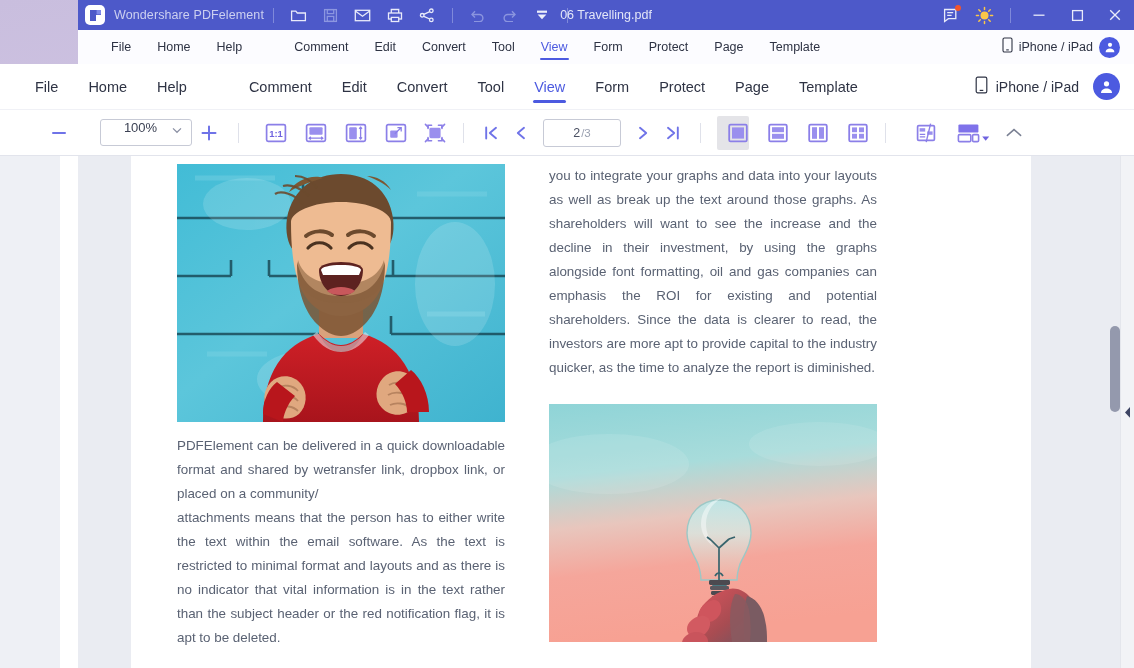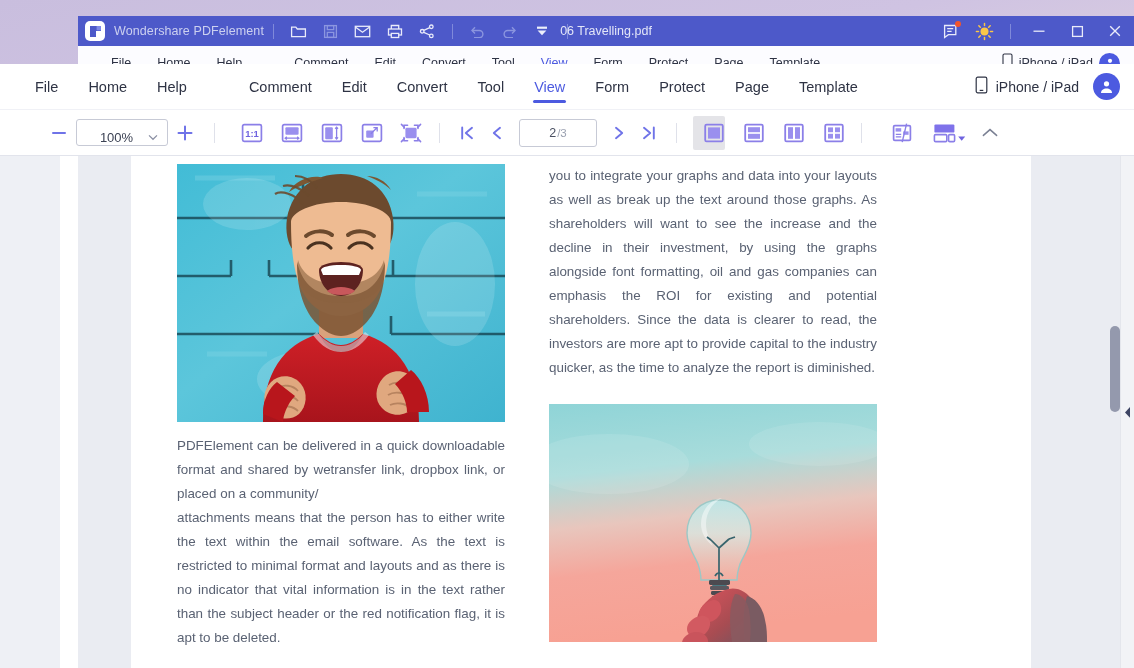--- a/index.html
+++ b/index.html
@@ -7,21 +7,21 @@
     width: 1134px; height: 668px; overflow: hidden;
     font-family: "Liberation Sans", sans-serif;
   }
   body {
     background: linear-gradient(168deg, #c9bede 0%, #cfc3e2 22%, #e7d8de 48%, #f6e6e0 72%, #fbf0e4 100%);
     position: relative;
   }
 
   
   .win-back {
-    position: absolute; left: 78px; top: 16px; width: 1056px; height: 64px;
+    position: absolute; left: 78px; top: 0; width: 1056px; height: 64px;
   }
   .titlebar {
     height: 30px; background: #4d59c9; display: flex; align-items: center;
     position: relative;
   }
   .logo-box {
     width: 20px; height: 20px; border-radius: 5px; background: #fff;
     margin-left: 7px; display: flex; align-items: center; justify-content: center;
     flex: 0 0 auto;
   }
@@ -114,21 +114,21 @@
   .toolbar {
     height: 46px; background: #ffffff; display: flex; align-items: center;
     position: relative; border-bottom: 1px solid #e2e4ec;
   }
   .minus-btn, .plus-btn {
     width: 34px; height: 34px; display: flex; align-items: center;
     justify-content: center;
   }
   .zoom-select {
     width: 92px; height: 27px; border: 1px solid #c7cad6; border-radius: 3px;
-    background: #fff; display: flex; align-items: flex-end; position: relative;
+    background: #fff; display: flex; align-items: flex-start; position: relative; margin-left: 24px;
   }
   .zoom-select .val {
     flex: 1; text-align: center; font-size: 13px; color: #3c4254;
     padding-left: 8px;
   }
   .zoom-select .chev { margin-right: 9px; }
   .tsep { width: 1px; height: 20px; background: #dfe1ea; margin: 0 12px; }
   .ticon {
     width: 32px; height: 34px; display: flex; align-items: center;
     justify-content: flex-end; margin: 0 4px;

